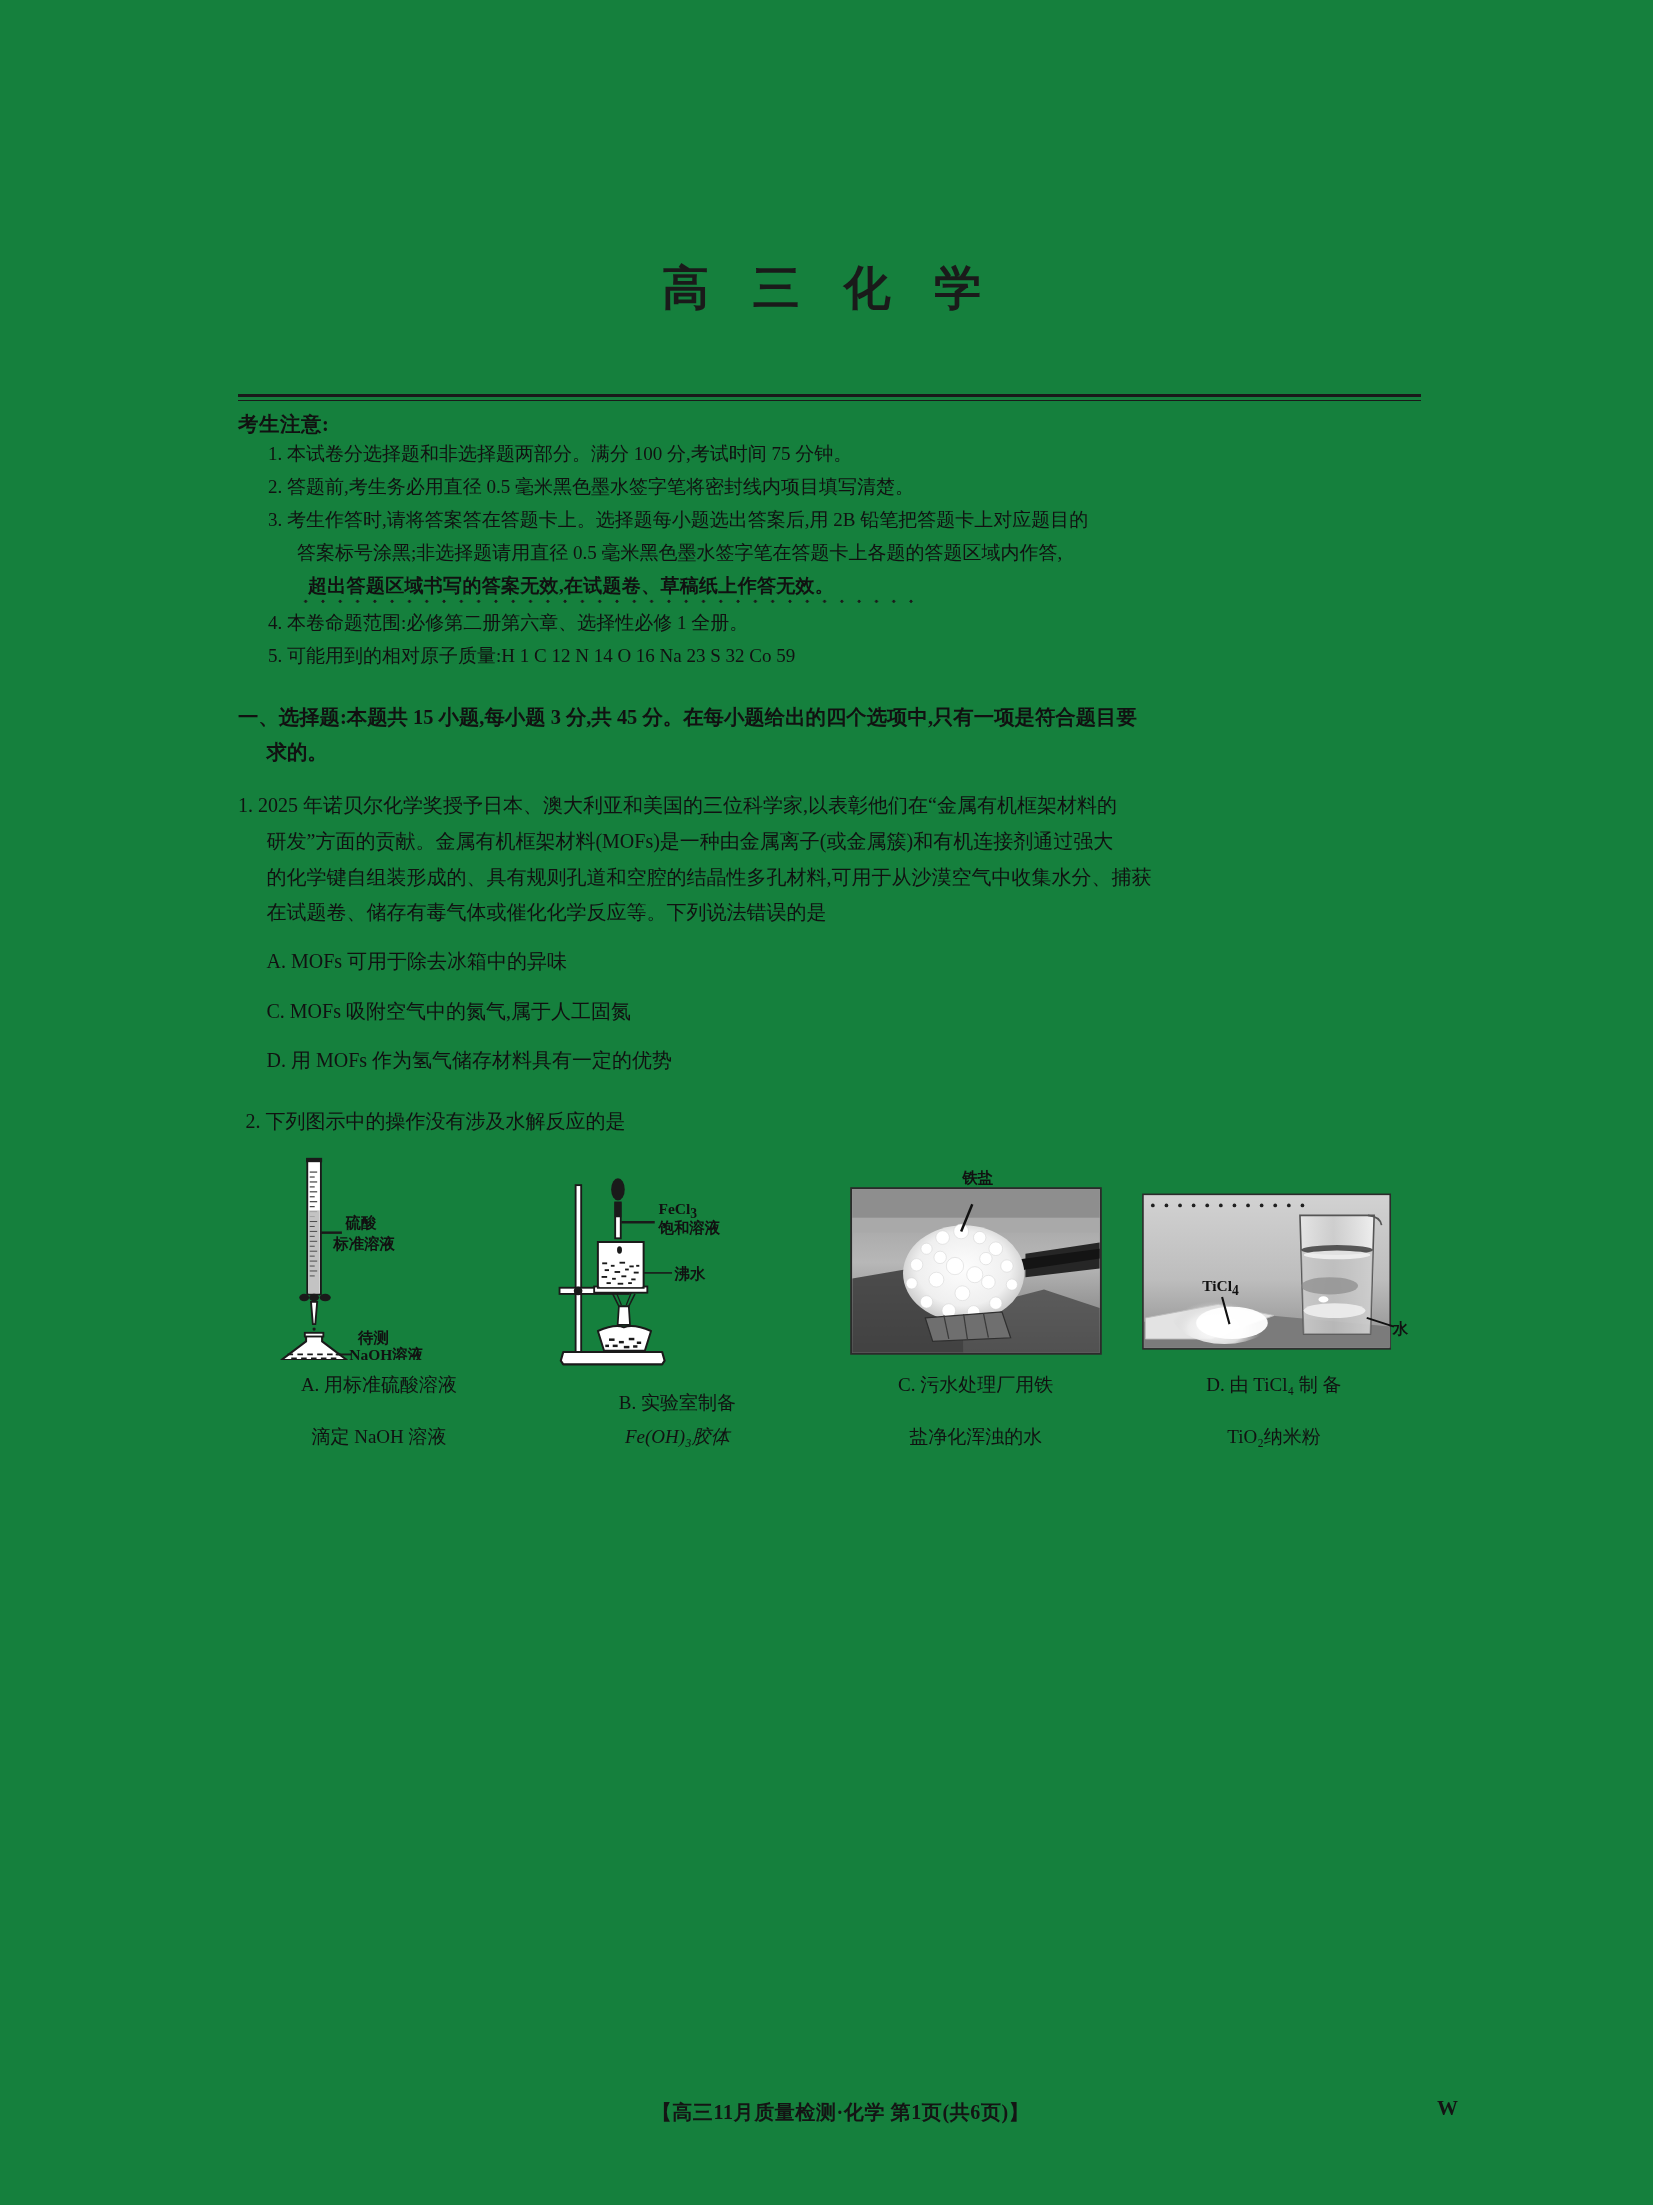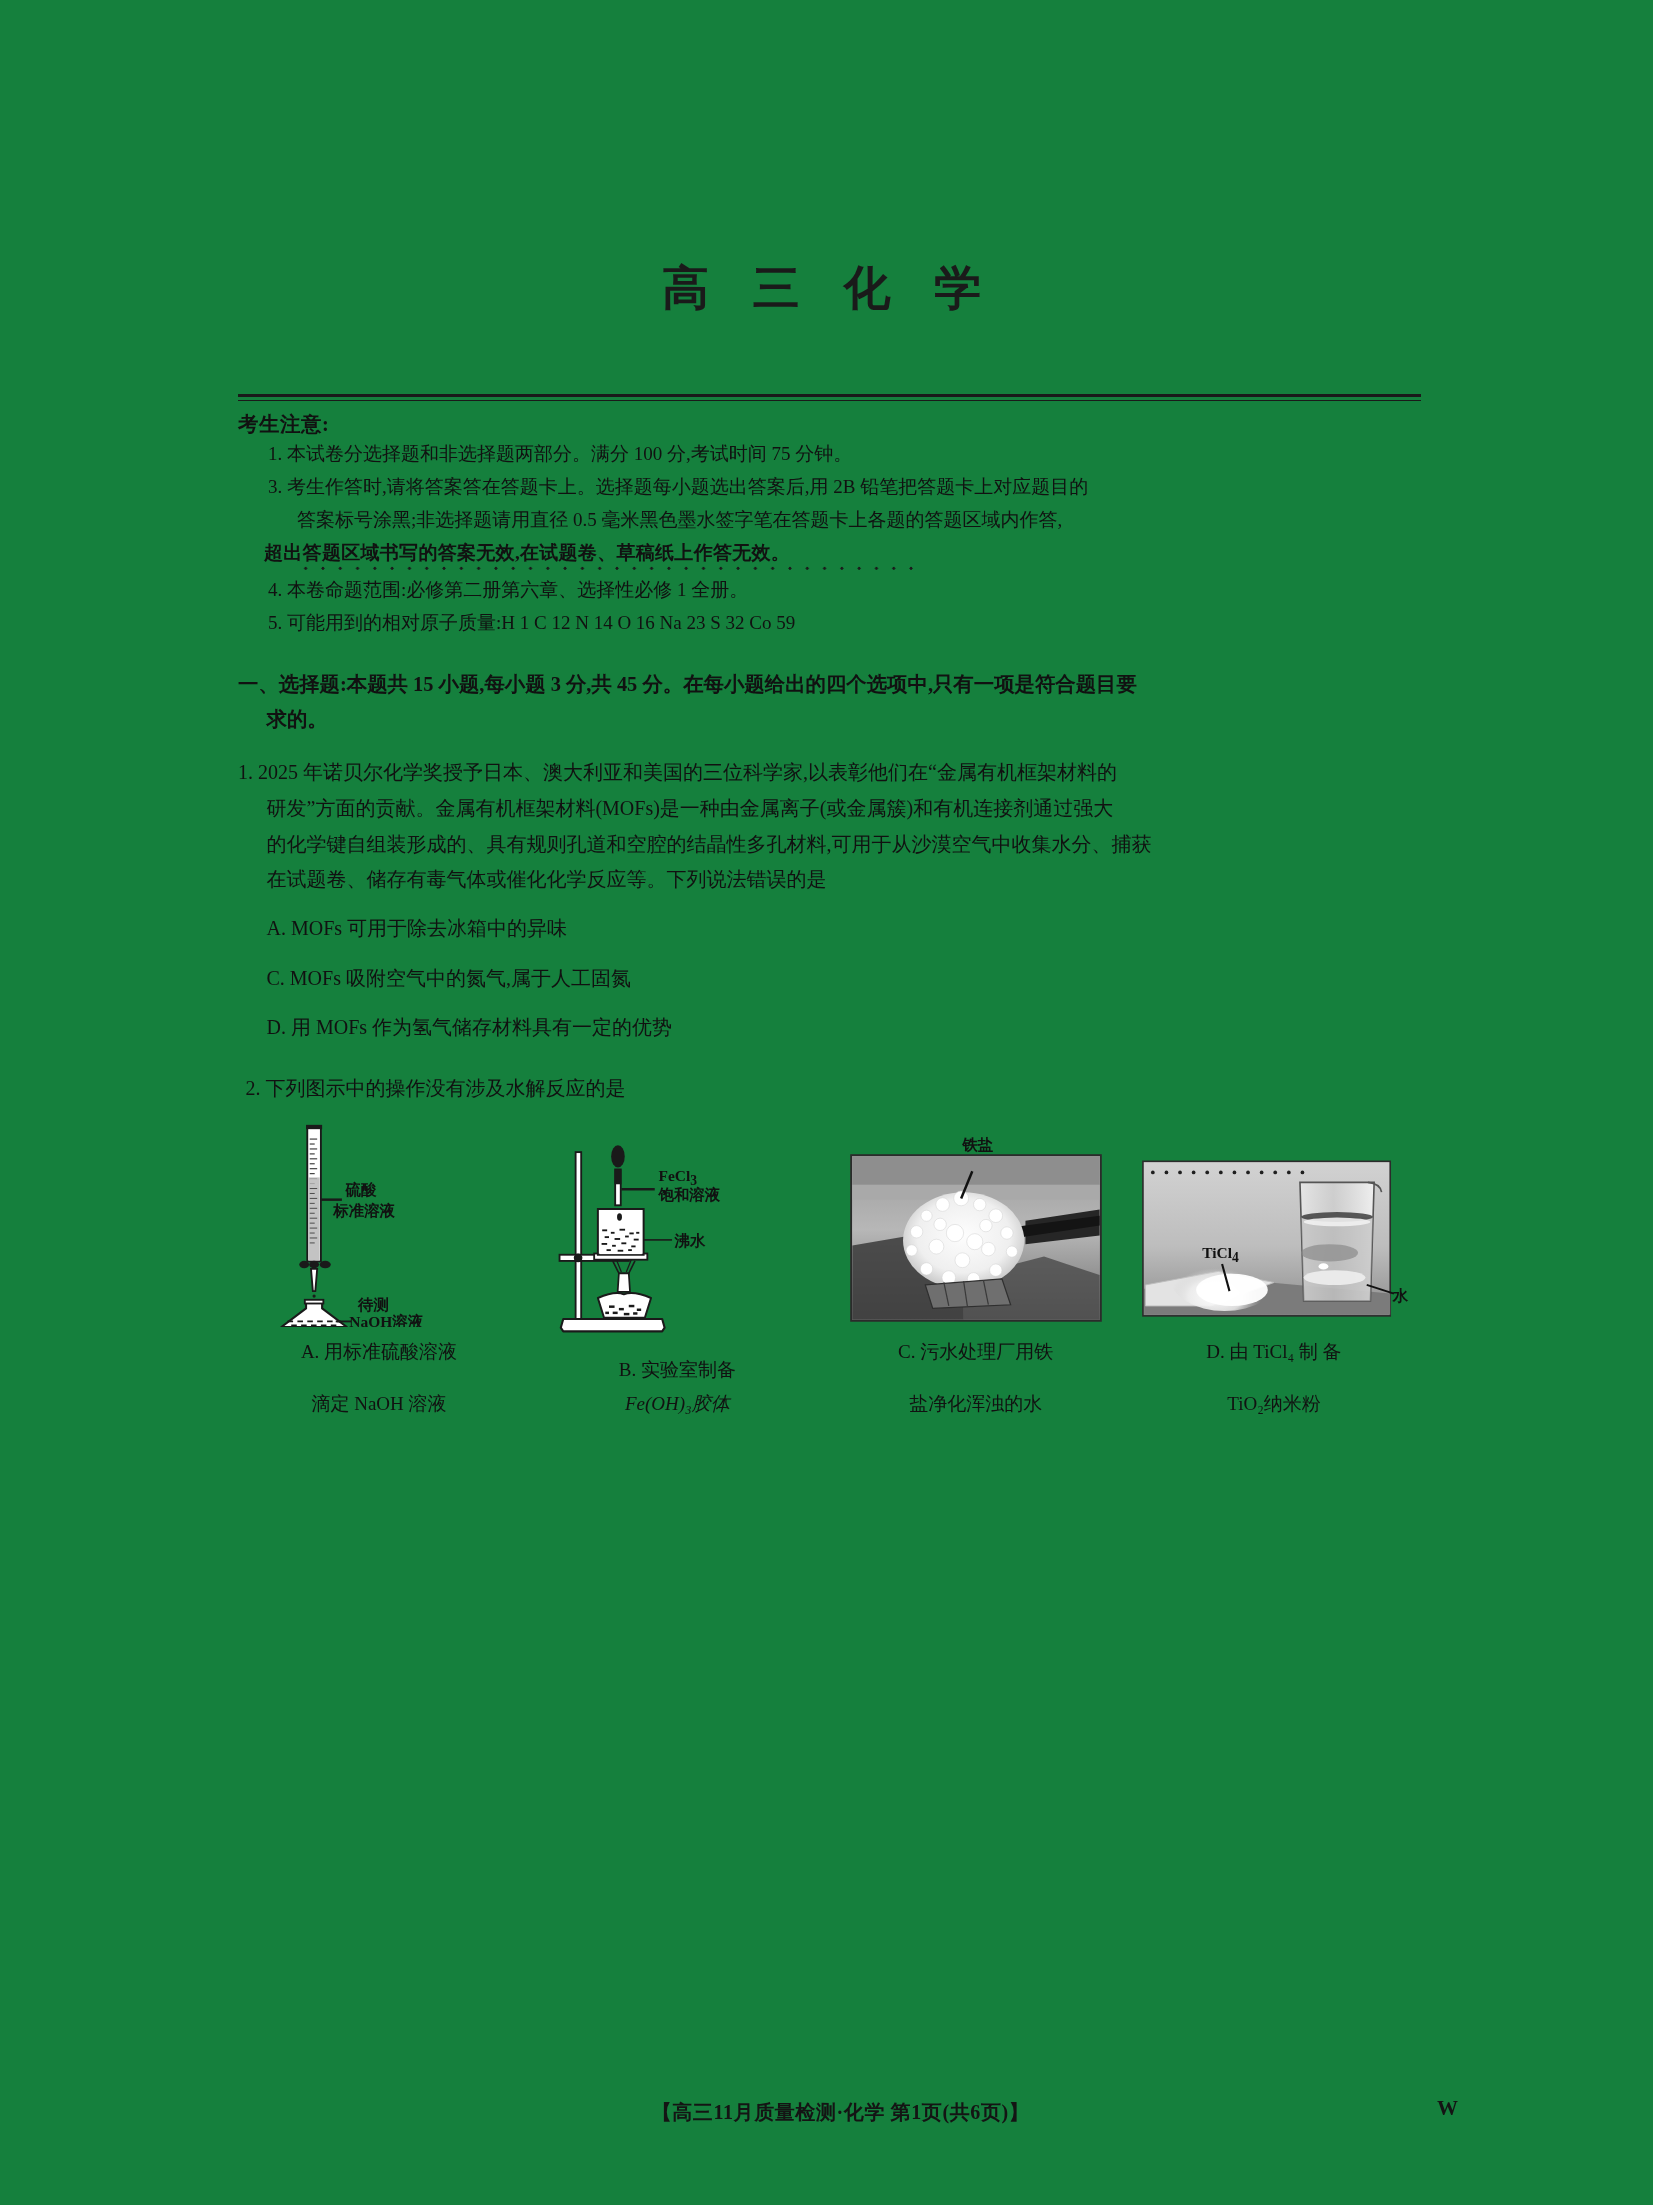--- a/index.html
+++ b/index.html
@@ -187,23 +187,24 @@
     <div class="doc-title">高 三 化 学</div>
 
     <div class="rule-wrap">
       <div class="rule-thick"></div>
       <div class="rule-thin"></div>
     </div>
 
     <div class="notice">
       <div class="notice-head">考生注意:</div>
       <div class="notice-item">1. 本试卷分选择题和非选择题两部分。满分 100 分,考试时间 75 分钟。</div>
+      <div class="notice-item">2. 答题前,考生务必用直径 0.5 毫米黑色墨水签字笔将密封线内项目填写清楚。</div>
       <div class="notice-item">3. 考生作答时,请将答案答在答题卡上。选择题每小题选出答案后,用 2B 铅笔把答题卡上对应题目的</div>
       <div class="notice-item" style="margin-left:59px;">答案标号涂黑;非选择题请用直径 0.5 毫米黑色墨水签字笔在答题卡上各题的答题区域内作答,</div>
-      <div class="notice-item emph" style="margin-left:26px;margin-bottom:1.2px;font-family:Liberation Serif, serif;">超出答题区域书写的答案无效,在试题卷、草稿纸上作答无效。</div>
+      <div class="notice-item emph" style="margin-left:70px;margin-bottom:1.2px;font-family:Liberation Serif, serif;">超出答题区域书写的答案无效,在试题卷、草稿纸上作答无效。</div>
       <div class="dotline" style="margin-left:59px;"></div>
       <div class="notice-item" style="margin-top:5px;">4. 本卷命题范围:必修第二册第六章、选择性必修 1 全册。</div>
       <div class="notice-item">5. 可能用到的相对原子质量:H 1   C 12   N 14   O 16   Na 23   S 32   Co 59</div>
     </div>
 
     <div class="sec-head">
       <span class="q-line">一、选择题:本题共 15 小题,每小题 3 分,共 45 分。在每小题给出的四个选项中,只有一项是符合题目要</span>
       <span class="cont">求的。</span>
     </div>
 

